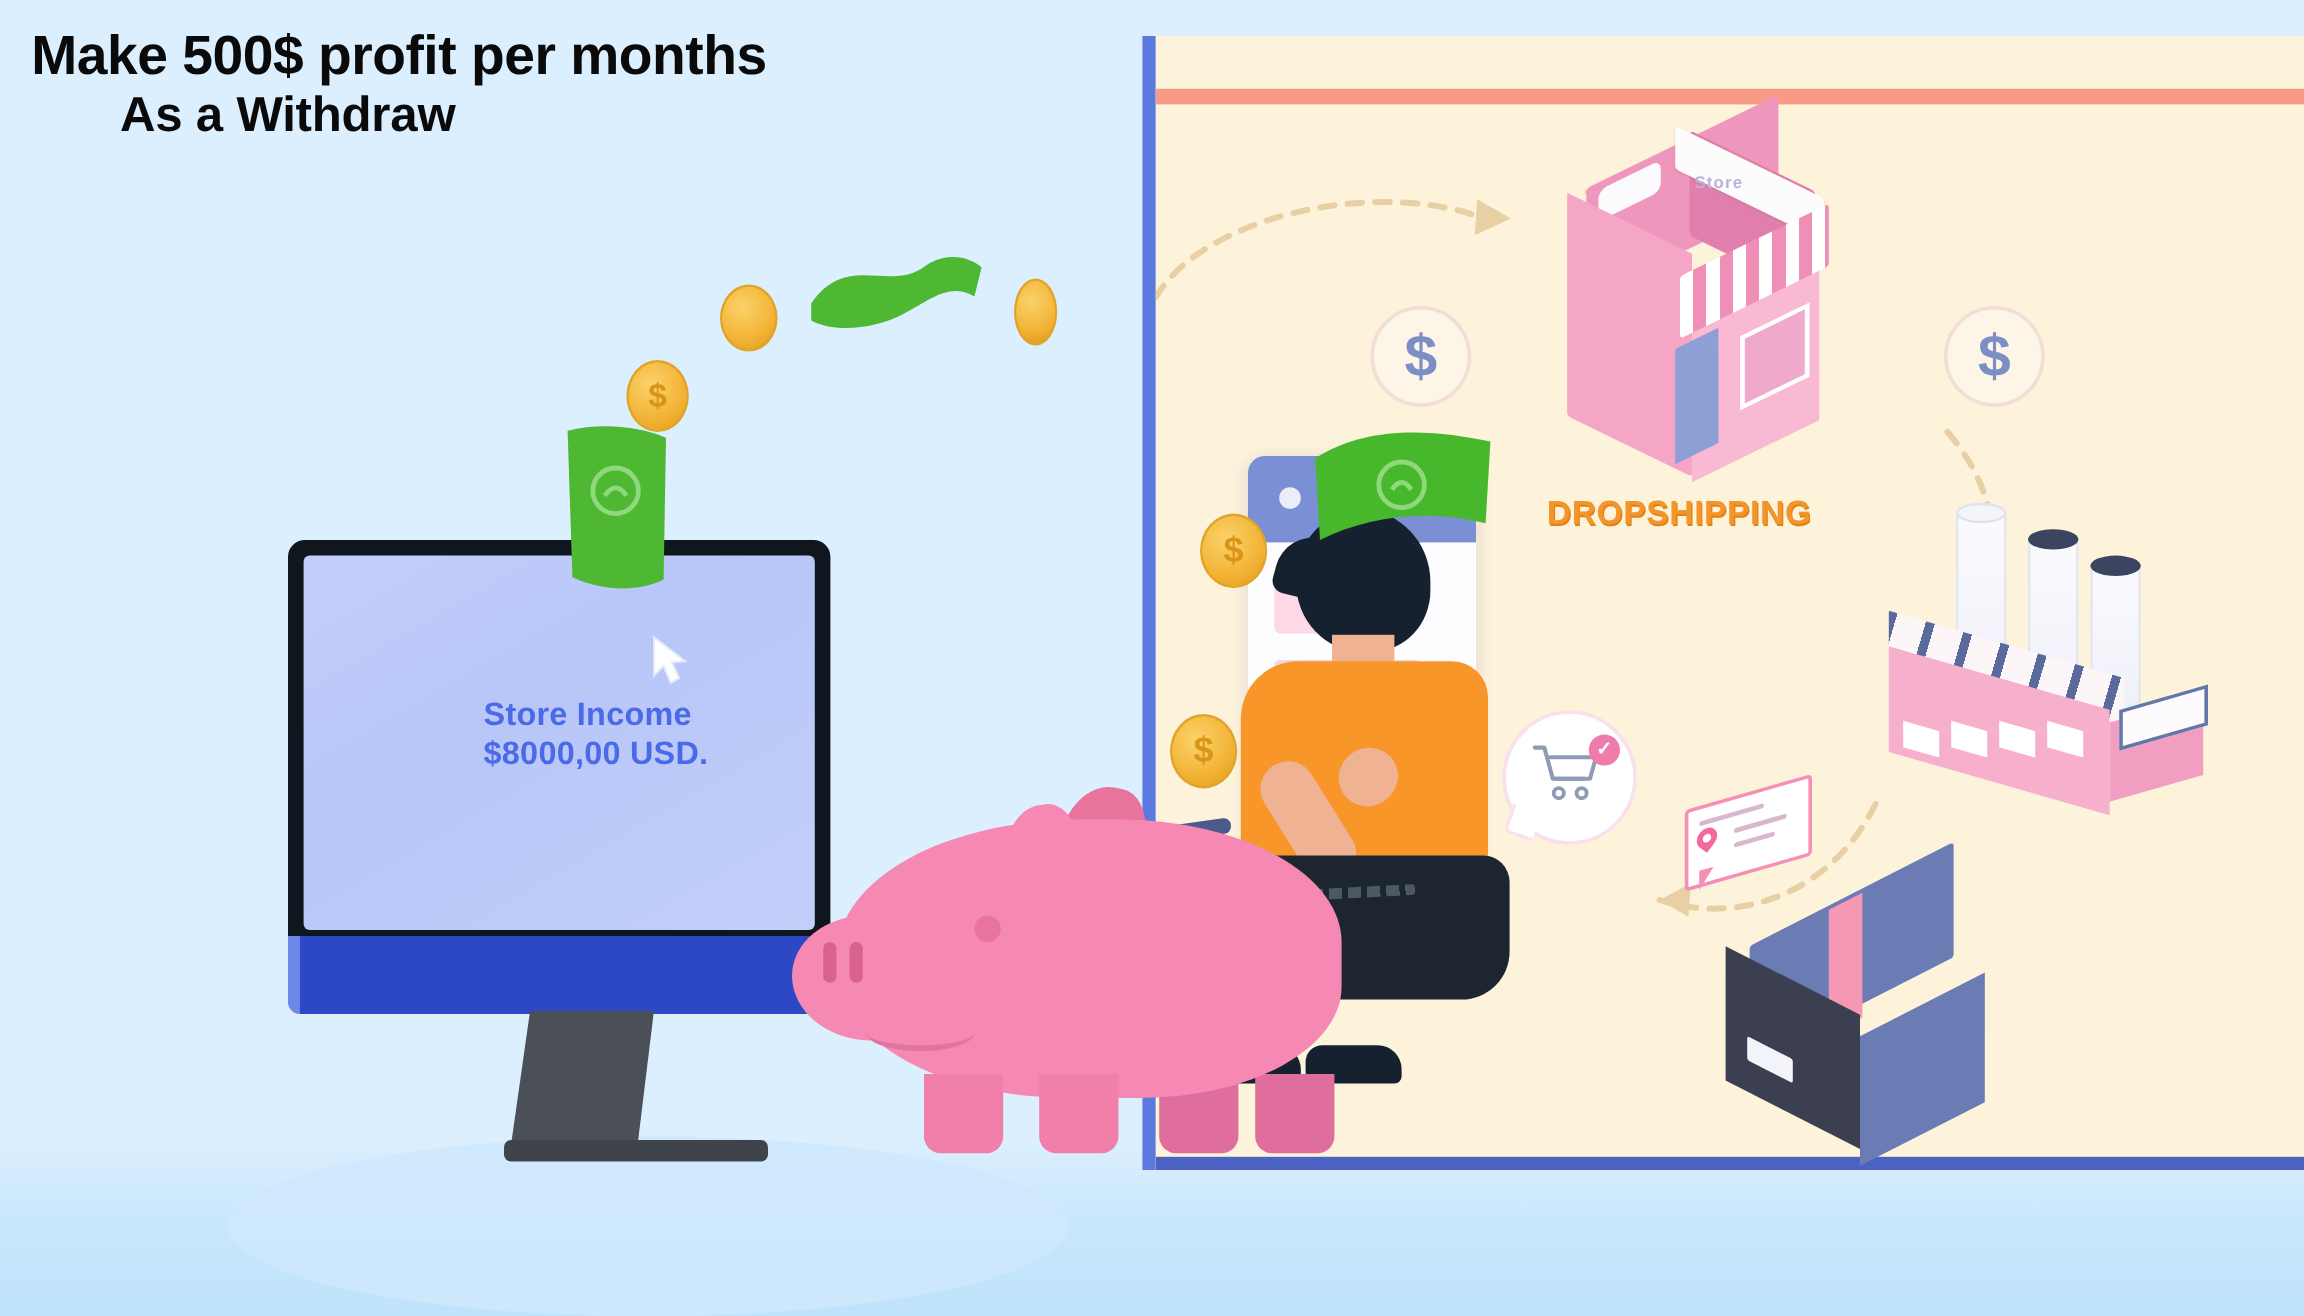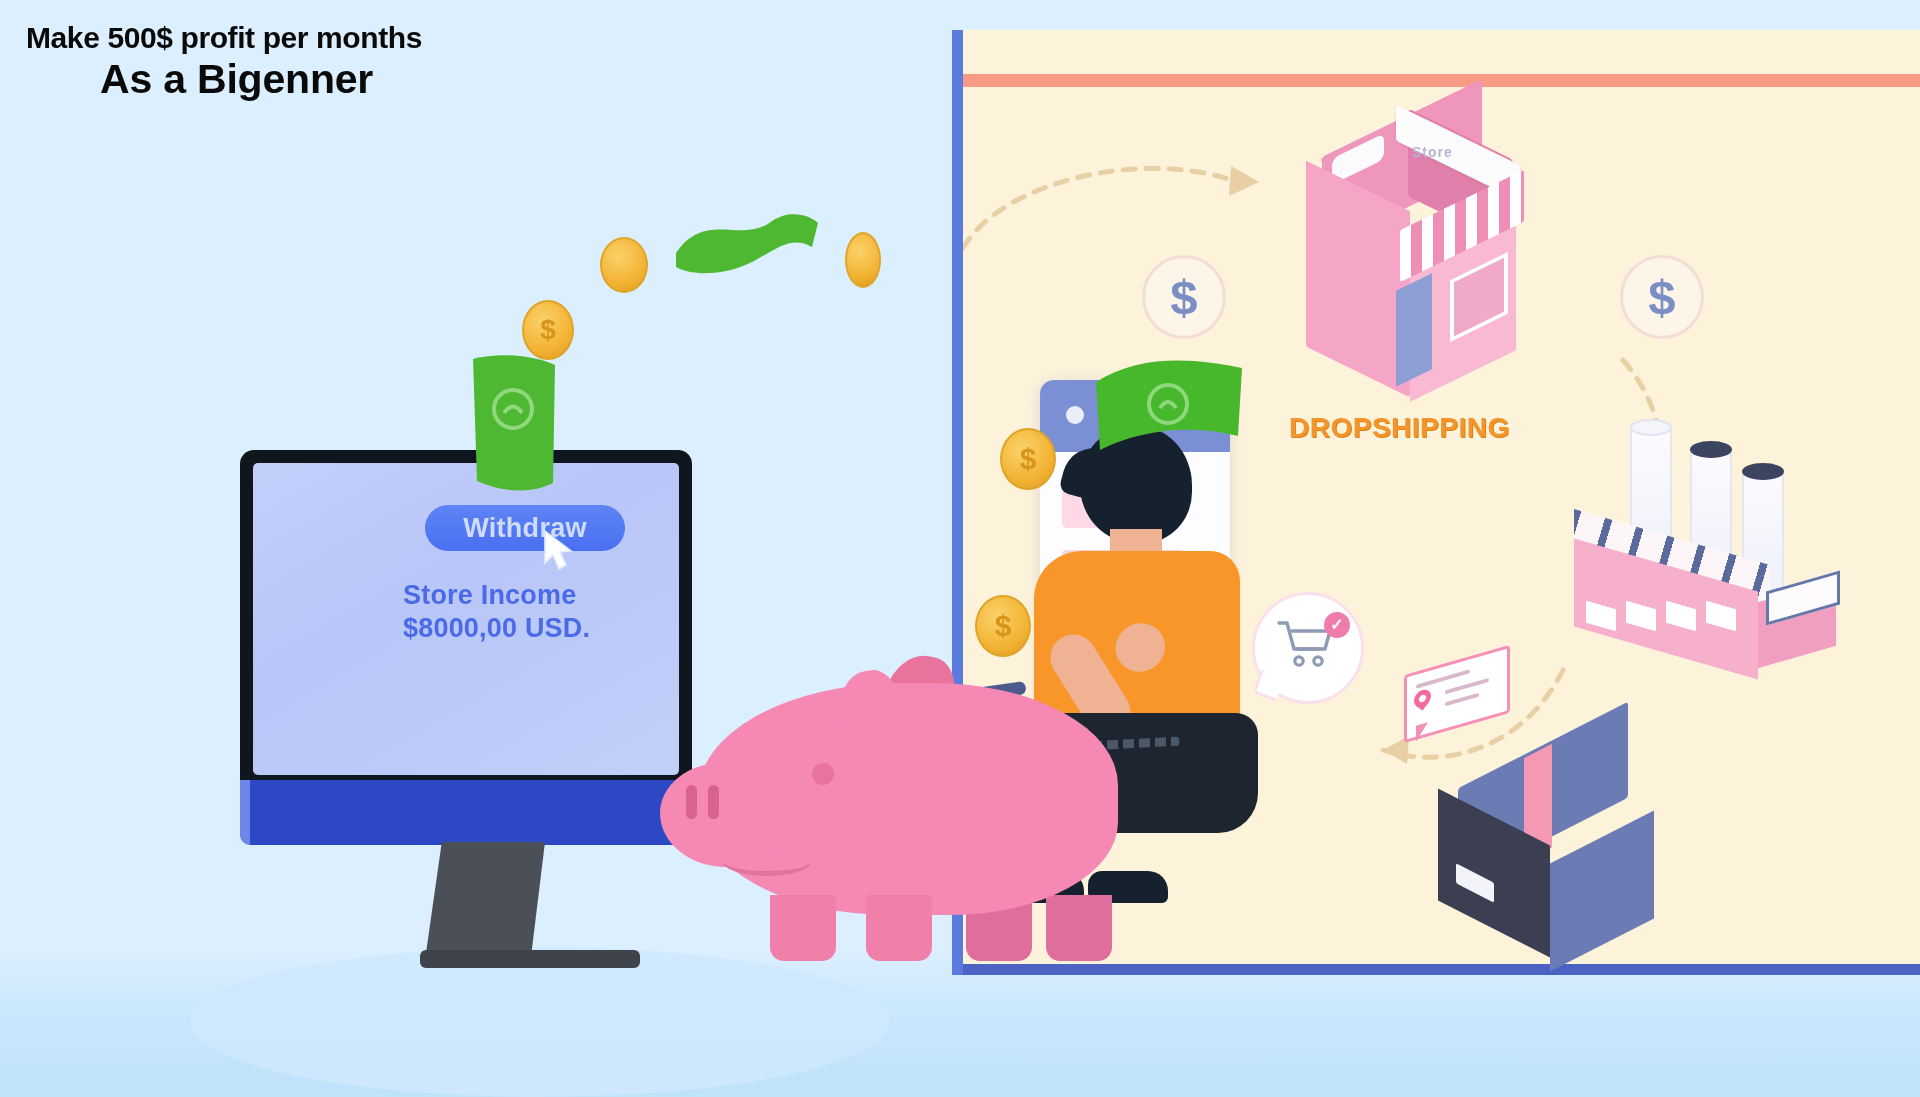--- a/index.html
+++ b/index.html
@@ -16,21 +16,21 @@
     background:linear-gradient(180deg,#dcefff 0%, #c6e6fb 55%, #bfe3fb 100%);
   }
   .floor-ellipse{
     position:absolute;left:190px;bottom:0px;width:700px;height:150px;
     background:#cfe8fd;border-radius:50%;opacity:.85;
   }
 
   
   .headline{position:absolute;left:26px;top:22px;z-index:60;}
   .headline .l1{
-    font-size:30px;font-weight:bold;color:#0a0a0a;letter-spacing:-.4px;
+    font-size:46px;font-weight:bold;color:#0a0a0a;letter-spacing:-.4px;
     line-height:1.05;white-space:nowrap;
   }
   .headline .l2{
     font-size:41px;font-weight:bold;color:#0a0a0a;letter-spacing:-.2px;
     line-height:1.25;margin-left:74px;white-space:nowrap;
   }
 
   
   .panel{
     position:absolute;left:952px;top:30px;width:968px;height:945px;
@@ -373,21 +373,21 @@
 </head>
 <body>
 
 <div class="stage">
 
   <div class="floor"></div>
   <div class="floor-ellipse"></div>
 
   <div class="headline">
     <div class="l1">Make 500$ profit per months</div>
-    <div class="l2">As a Bigenner</div>
+    <div class="l2">As a Withdraw</div>
   </div>
 
   <div class="panel">
     <div class="panel-topline"></div>
     <div class="panel-botline"></div>
     <div class="panel-title">DROPSHIPPING</div>
 
     <svg class="arrow" style="left:0;top:0;width:968px;height:945px;" viewBox="0 0 968 945">
       <g fill="none" stroke="#e8cfa4" stroke-width="5" stroke-dasharray="12 11" stroke-linecap="round">
         <path d="M 0 218 C 40 150 180 120 268 150"></path>
@@ -512,21 +512,20 @@
     <div class="shoe sh2"></div>
   </div>
 
   <div class="keyboard">
     <div class="keys"></div>
   </div>
 
   <div class="monitor">
     <div class="bezel"></div>
     <div class="screen">
-      <div class="withdraw">Withdraw</div>
       <svg style="position:absolute;left:288px;top:66px;width:34px;height:44px;z-index:6;" viewBox="0 0 34 44">
         <path d="M4 2 L4 34 L12 26 L18 40 L25 36 L19 23 L30 22 Z" fill="#ffffff" stroke="#e3ebff" stroke-width="1.6"></path>
       </svg>
       <div class="income">
         <div>Store Income</div>
         <div class="amt">$8000,00 USD.</div>
       </div>
     </div>
     <div class="chinwrap"></div>
     <div class="chin-shine"></div>

